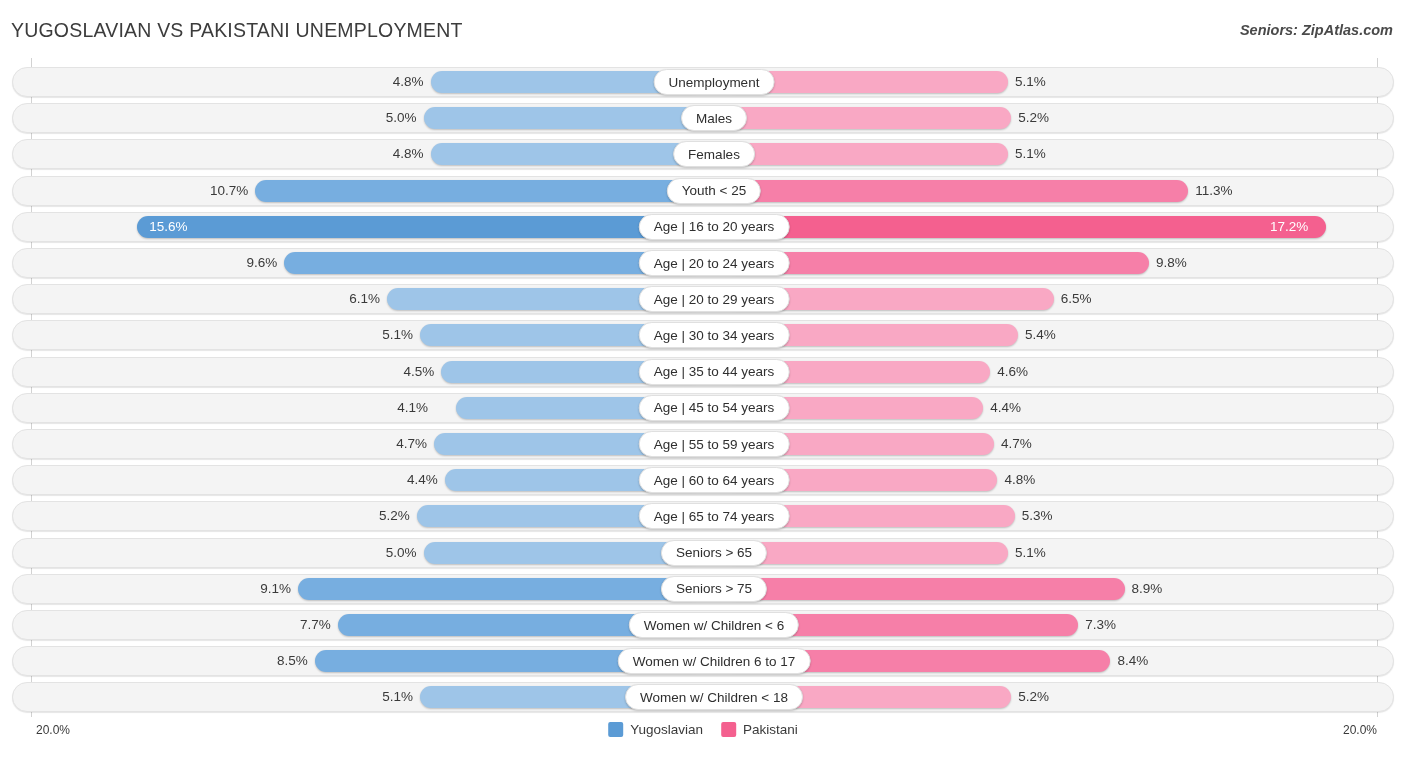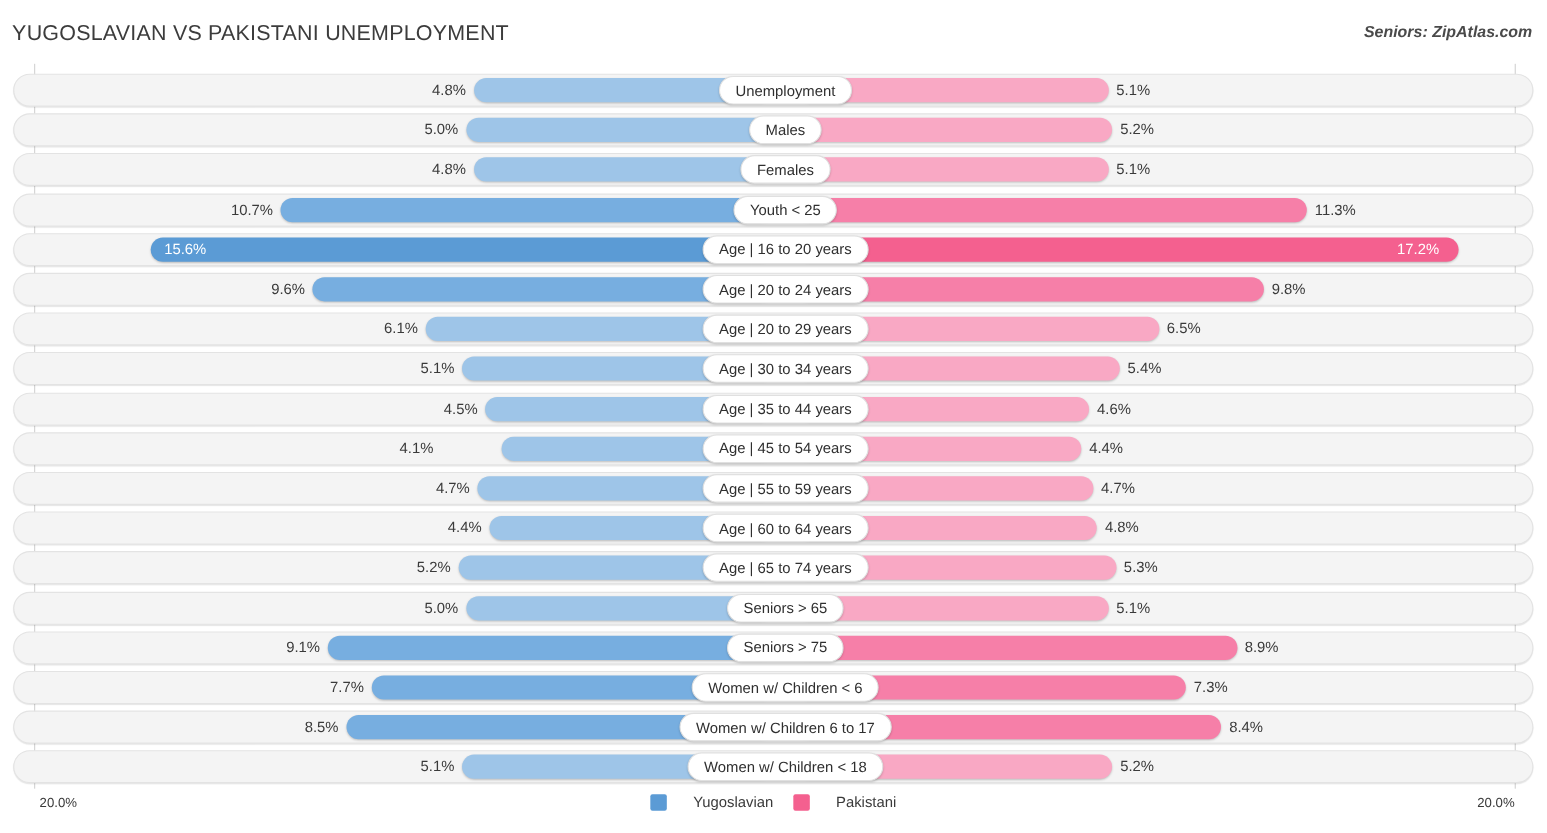--- a/index.html
+++ b/index.html
@@ -91,21 +91,21 @@
   .axis-max {
     position: absolute; top: 6px;
     font-size: 12px; color: #3a3a3a; white-space: nowrap;
   }
   #axis-max-left  { left: 36px; }
   #axis-max-right { right: 29px; }
   #legend {
     position: absolute; left: 50%; transform: translateX(-50%); top: 5px;
     display: flex; align-items: center; gap: 18px;
   }
-  .legend-item { display: flex; align-items: center; gap: 24px; }
+  .legend-item { display: flex; align-items: center; gap: 7px; }
   .legend-swatch { width: 15px; height: 15px; border-radius: 2px; }
   .legend-text { font-size: 13.5px; color: #3a3a3a; white-space: nowrap; }
 </style>
 </head>
 <body>
 
 <div id="page">
 
   <div id="header">
     <div id="chart-title">YUGOSLAVIAN VS PAKISTANI UNEMPLOYMENT</div>
@@ -185,21 +185,21 @@
           <div class="bar bar-left" style="left: 429.244px; width: 261.756px; background: rgb(158, 197, 232);"></div>
           <div class="bar bar-right" style="left: 713px; width: 265.348px; background: rgb(249, 168, 196);"></div>
           <div class="val val-left" style="right: 959.756px;">4.5%</div>
           <div class="val val-right" style="left: 985.348px;">4.6%</div>
           <div class="cat-pill" style="left: 702px;">Age | 35 to 44 years</div>
         </div>
         <div class="row" style="top: 334.8px;">
           <div class="track"></div>
           <div class="bar bar-left" style="left: 443.924px; width: 247.076px; background: rgb(158, 197, 232);"></div>
           <div class="bar bar-right" style="left: 713px; width: 258.134px; background: rgb(249, 168, 196);"></div>
-          <div class="val val-left" style="right: 1000px;">4.1%</div>
+          <div class="val val-left" style="right: 966px;">4.1%</div>
           <div class="val val-right" style="left: 978.134px;">4.4%</div>
           <div class="cat-pill" style="left: 702px;">Age | 45 to 54 years</div>
         </div>
         <div class="row" style="top: 371px;">
           <div class="track"></div>
           <div class="bar bar-left" style="left: 422.091px; width: 268.909px; background: rgb(158, 197, 232);"></div>
           <div class="bar bar-right" style="left: 713px; width: 268.909px; background: rgb(249, 168, 196);"></div>
           <div class="val val-left" style="right: 966.909px;">4.7%</div>
           <div class="val val-right" style="left: 988.909px;">4.7%</div>
           <div class="cat-pill" style="left: 702px;">Age | 55 to 59 years</div>

